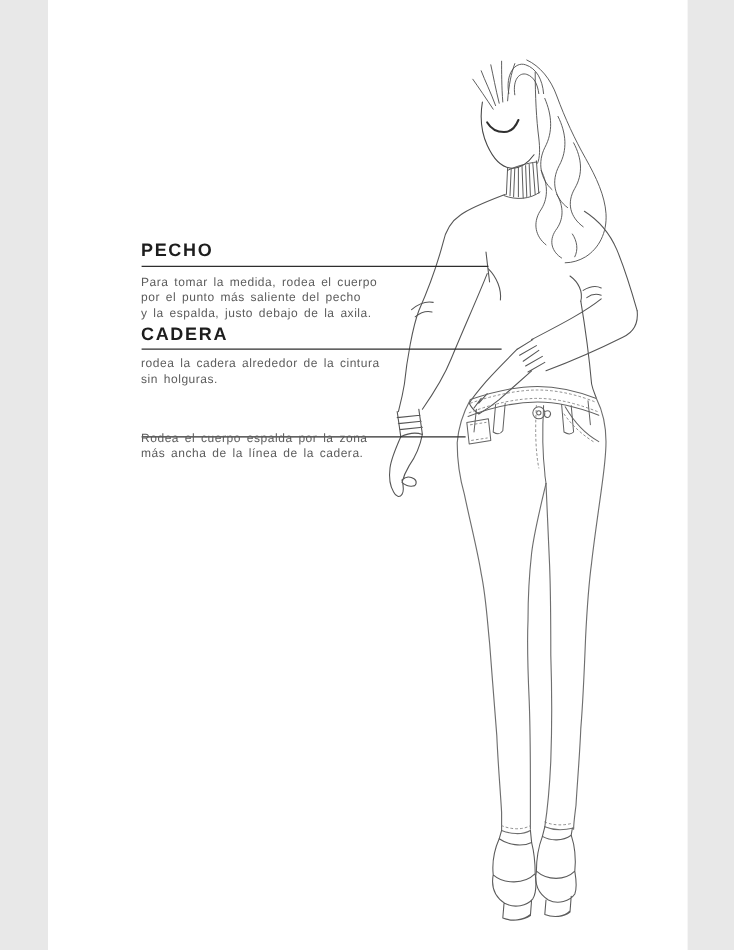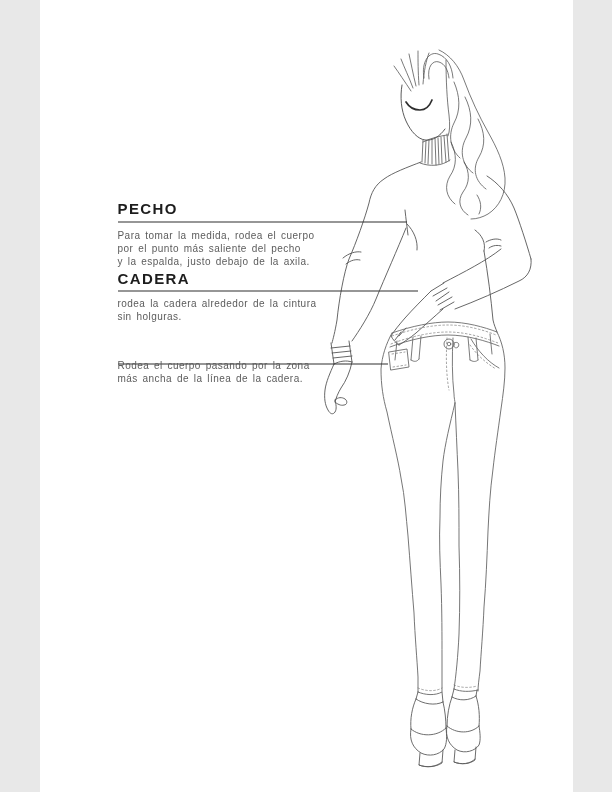--- a/index.html
+++ b/index.html
@@ -136,17 +136,17 @@
 y la espalda, justo debajo de la axila.</p>
   </section>
 
   <section class="section sec-cintura">
     <h2>CADERA</h2>
     <p>rodea la cadera alrededor de la cintura
 sin holguras.</p>
   </section>
 
   <section class="section sec-cadera">
-    <p>Rodea el cuerpo pasando por la zona
+    <p>Rodea el cuerpo espalda por la zona
 más ancha de la línea de la cadera.</p>
   </section>
 
 </div>
 
 </body></html>

